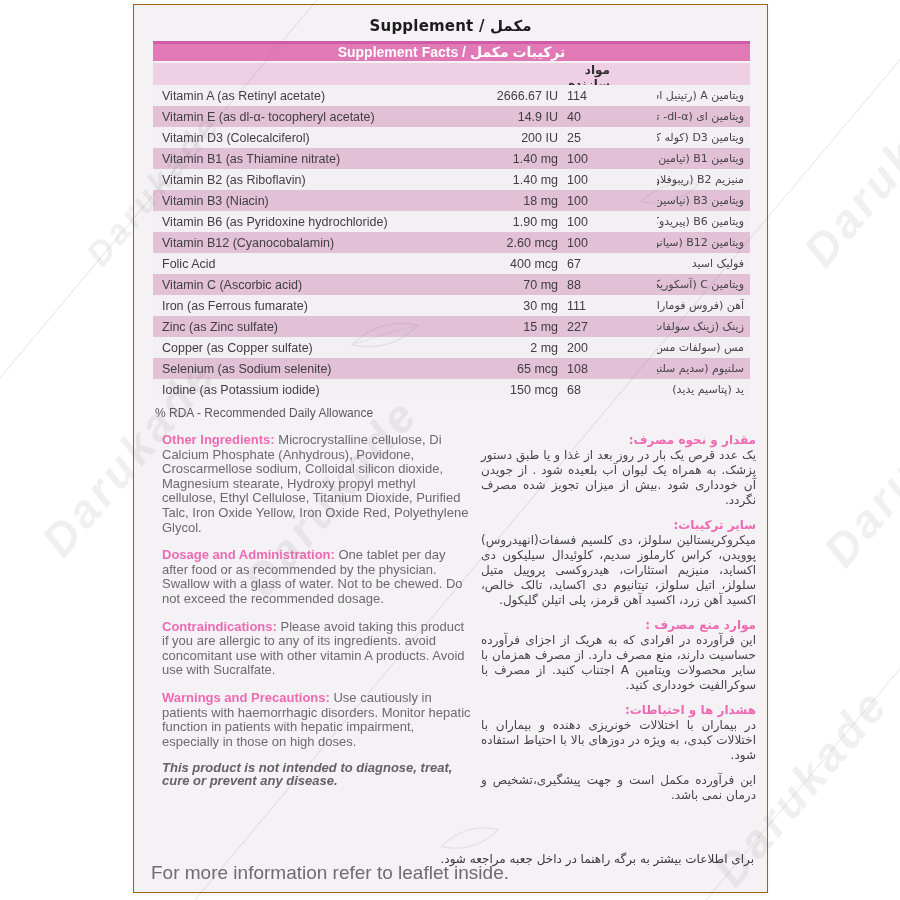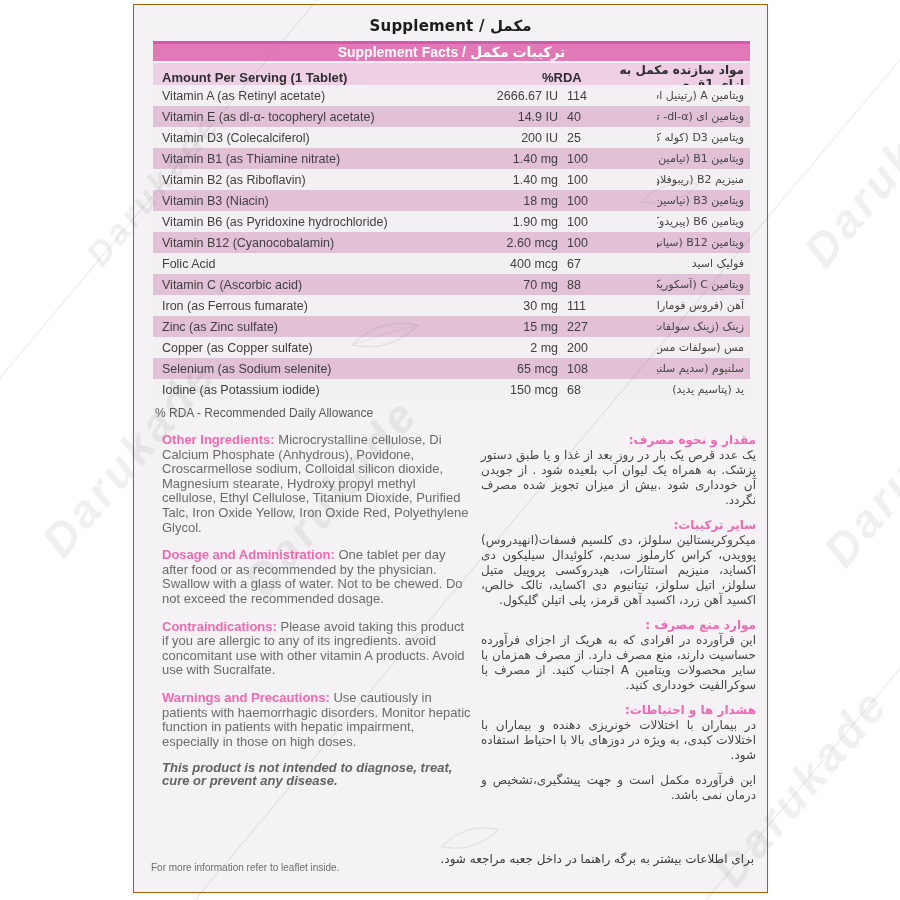--- a/index.html
+++ b/index.html
@@ -55,21 +55,21 @@
   .col-en p{margin:0 0 13px 11px;}
   .col-en .hd{color:var(--heading-pink);font-weight:bold;}
   .disclaimer{font-size:13px;line-height:12.5px;font-weight:bold;font-style:italic;color:#636264;margin-top:2px;}
 
   .col-fa{width:275px;direction:rtl;font-family:"DejaVu Sans",sans-serif;
     font-size:12px;line-height:15px;color:var(--text-fa);text-align:justify;text-align-last:right;}
   .col-fa .sec{margin:0 0 10px 0;}
   .col-fa .hd-fa{color:var(--heading-pink);font-weight:bold;display:block;}
   .col-fa .extra{margin-top:10px;}
 
-  .footer-en{position:absolute;left:17px;top:857px;font-size:10px;color:#6d6c6e;}
+  .footer-en{position:absolute;left:17px;top:857px;font-size:19px;color:#6d6c6e;}
   .footer-fa{position:absolute;right:13px;top:847px;direction:rtl;
     font-family:"DejaVu Sans",sans-serif;font-size:12px;font-weight:normal;color:#3a393b;}
 
   
   .watermarks{position:absolute;left:0;top:0;width:900px;height:900px;pointer-events:none;z-index:6;}
   .wm{position:absolute;font-size:46px;font-weight:bold;font-style:italic;
     color:rgba(110,110,112,.10);transform:rotate(-50deg);letter-spacing:4px;white-space:nowrap;}
   .wline{position:absolute;width:1500px;height:1px;background:rgba(110,110,112,.16);transform:rotate(-50deg);transform-origin:left top;}
   .leaf{position:absolute;opacity:.12;}
 </style>
@@ -82,21 +82,20 @@
 
     <div class="title">
       <span class="fa">Supplement / مكمل</span>
     </div>
 
     <div class="facts-bar">
       <span>Supplement Facts / تركيبات مكمل</span>
     </div>
 
     <div class="thead">
-      <span class="h-en">Amount Per Serving (1 Tablet)</span>
       <span></span>
       <span class="h-rda">%RDA</span>
       <span class="h-fa">مواد سازنده مكمل به ازای 1قرص</span>
     </div>
 
     <div class="rows">
       <div class="trow">
         <span class="c-en">Vitamin A (as Retinyl acetate)</span>
         <span class="c-amt">2666.67 IU</span>
         <span class="c-rda">114</span>

